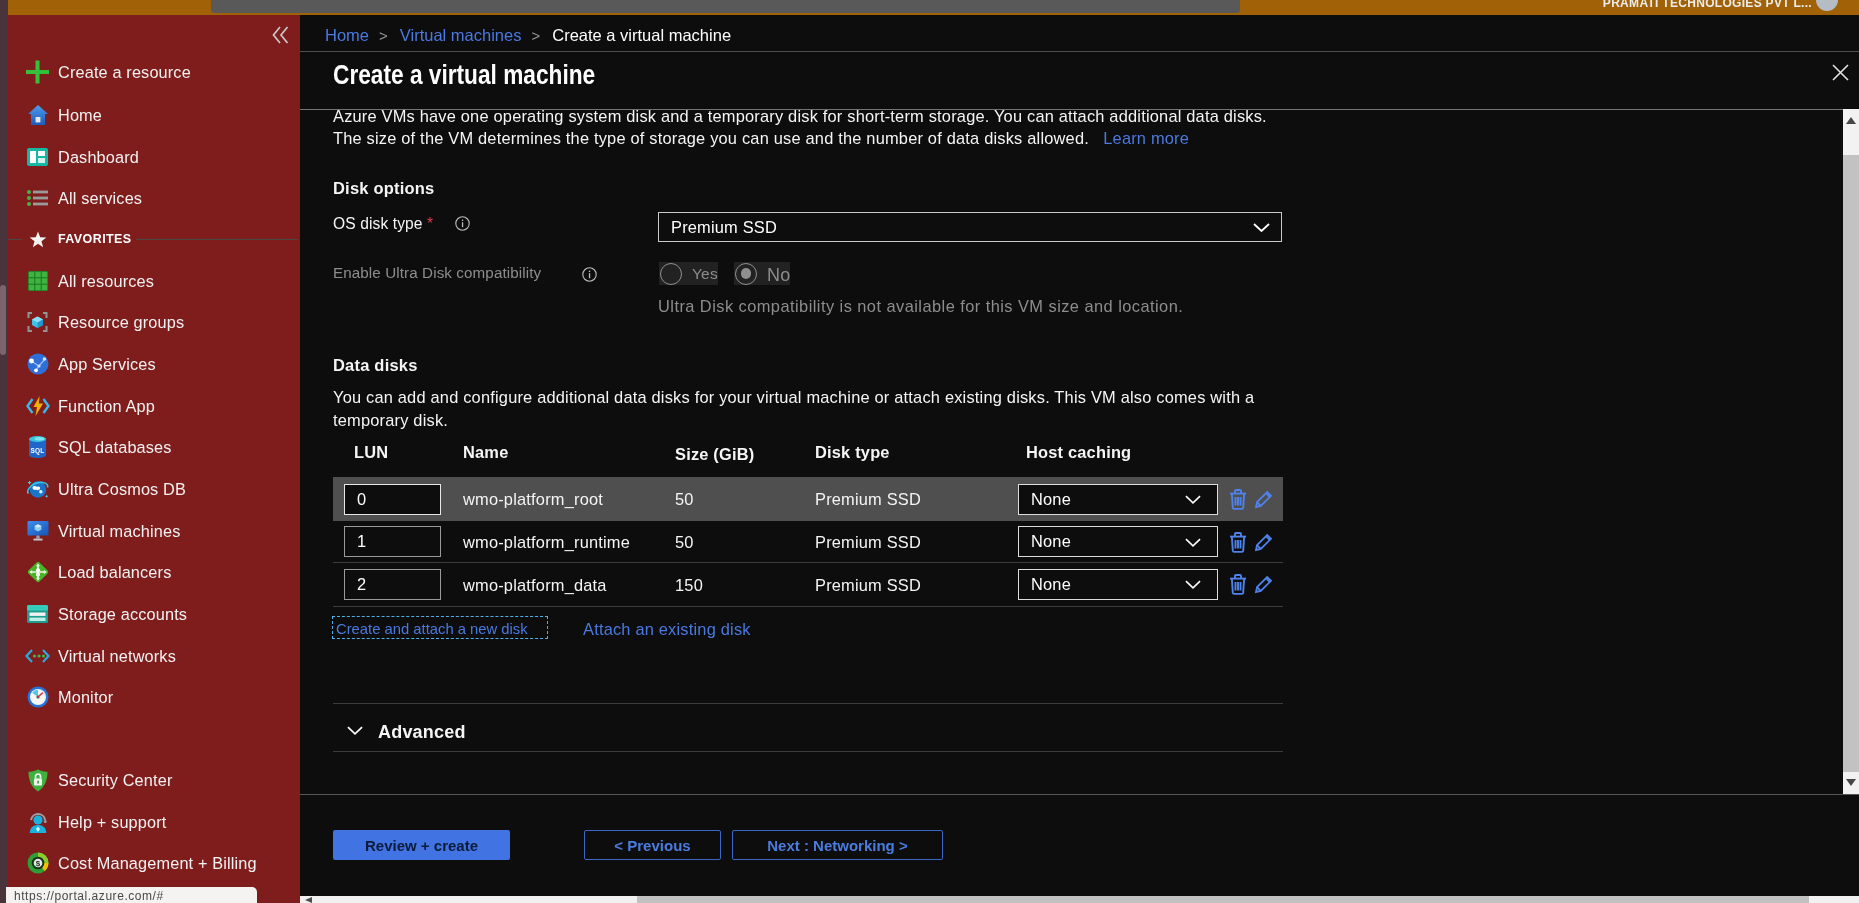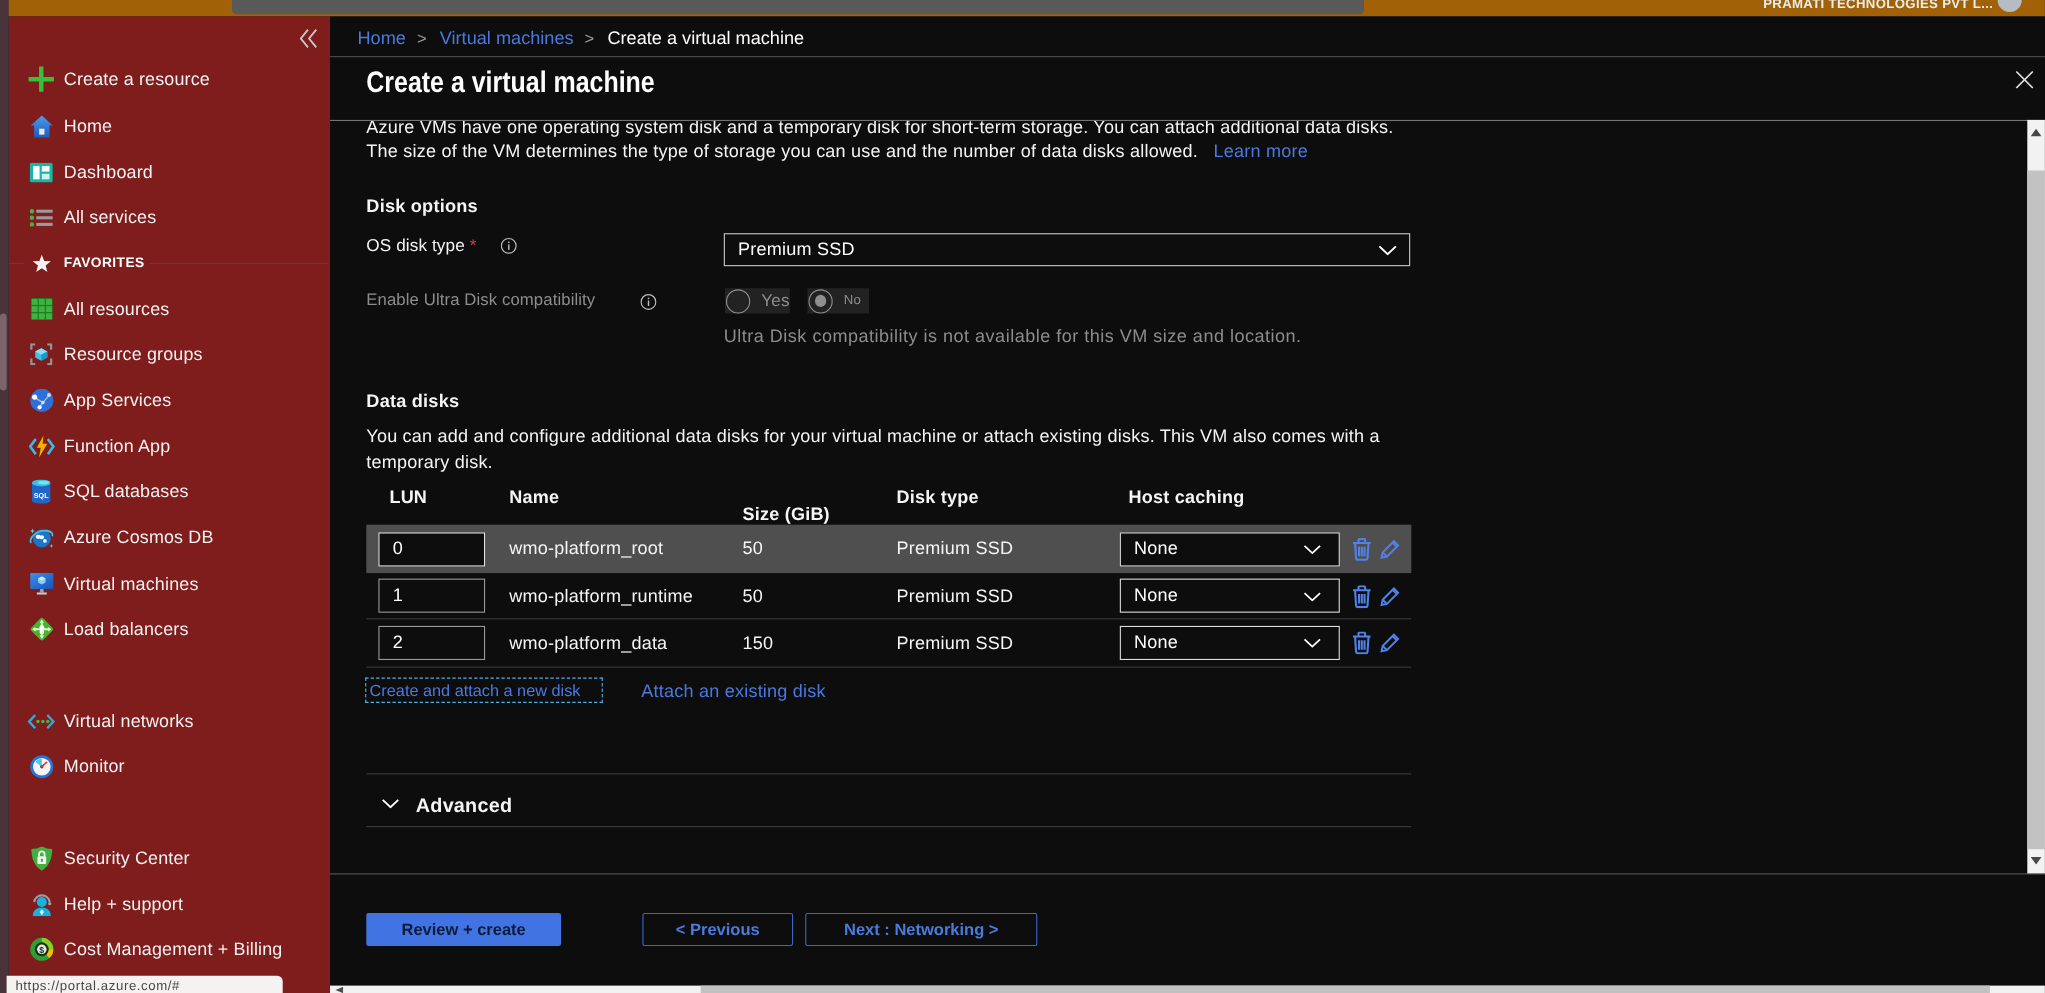--- a/index.html
+++ b/index.html
@@ -173,21 +173,21 @@
       <span class="ic">
         <svg width="24" height="23" viewBox="0 0 24 23">
           <circle cx="12" cy="11.5" r="8.2" fill="#1a74c8"></circle>
           <path d="M6.5 9.5 C7.5 7.5 10 7.8 11 9 C12.5 8 14.5 9 14 10.8 C13.2 12.6 10.8 12.4 10 11.5 C8.8 12.6 6.3 11.5 6.5 9.5 Z" fill="#f8f8f8"></path>
           <circle cx="14.8" cy="13.8" r="1.7" fill="#e8f2fa"></circle>
           <path d="M2.5 15.5 C-1 12.5 7 3.5 16.5 4.5 C21 5 22.5 7.5 21.5 9.5" stroke="#35c5e8" stroke-width="1.6" fill="none"></path>
           <path d="M3.5 2.5 L4.1 4.1 L5.7 4.7 L4.1 5.3 L3.5 6.9 L2.9 5.3 L1.3 4.7 L2.9 4.1 Z" fill="#4ed0ee"></path>
           <path d="M20.7 16.5 L21.2 17.8 L22.5 18.3 L21.2 18.8 L20.7 20.1 L20.2 18.8 L18.9 18.3 L20.2 17.8 Z" fill="#4ed0ee"></path>
         </svg>
       </span>
-      <span>Azure Cosmos DB</span>
+      <span>Ultra Cosmos DB</span>
     </div>
 <div class="mi" style="top:495px">
       <span class="ic">
         <svg width="22" height="22" viewBox="0 0 22 22">
           <defs>
             <linearGradient id="gvm" x1="0" y1="0" x2="1" y2="1">
               <stop offset="0" stop-color="#3f8eeb"></stop>
               <stop offset="1" stop-color="#1653b8"></stop>
             </linearGradient>
           </defs>
@@ -211,20 +211,31 @@
             <path d="M12 3.2 L14 6.2 H10 Z"></path>
             <path d="M12 20.8 L14 17.8 H10 Z"></path>
             <path d="M3.2 12 L6.2 10 V14 Z"></path>
             <path d="M20.8 12 L17.8 10 V14 Z"></path>
           </g>
           <circle cx="12" cy="10.3" r="2.1" fill="#fff"></circle>
           <circle cx="12" cy="14.6" r="1.5" fill="none" stroke="#fff" stroke-width="1.2"></circle>
         </svg>
       </span>
       <span>Load balancers</span>
+    </div>
+<div class="mi" style="top:578px">
+      <span class="ic">
+        <svg width="21" height="18" viewBox="0 0 21 18">
+          <rect x="0" y="0" width="21" height="18" rx="1.5" fill="#1e9e8e"></rect>
+          <rect x="0" y="0" width="21" height="5.5" rx="1.5" fill="#35cdb9"></rect>
+          <rect x="2.5" y="7.5" width="16" height="3.4" fill="#f2f2f2"></rect>
+          <rect x="2.5" y="12.6" width="16" height="3.4" fill="#bdeee7"></rect>
+        </svg>
+      </span>
+      <span>Storage accounts</span>
     </div>
 <div class="mi" style="top:620px">
       <span class="ic">
         <svg width="25" height="14" viewBox="0 0 25 14">
           <path d="M7 1 L1.5 7 L7 13" stroke="#2da8e0" stroke-width="2.2" fill="none"></path>
           <path d="M18 1 L23.5 7 L18 13" stroke="#2da8e0" stroke-width="2.2" fill="none"></path>
           <circle cx="9.5" cy="7" r="1.6" fill="#44b449"></circle>
           <circle cx="14" cy="7" r="1.6" fill="#44b449"></circle>
           <circle cx="18.5" cy="7" r="1.6" fill="#44b449"></circle>
         </svg>
@@ -325,27 +336,27 @@
         <circle cx="7.5" cy="7.5" r="6.7" stroke="#bdbdbd" stroke-width="1.1" fill="none"></circle>
         <rect x="6.9" y="6.2" width="1.3" height="5" fill="#bdbdbd"></rect>
         <rect x="6.9" y="3.6" width="1.3" height="1.4" fill="#bdbdbd"></rect>
       </svg>
 <div class="abs" style="left:359px;top:152px;width:59px;height:22.5px;background:#222222"></div>
 <div class="abs" style="left:434px;top:152px;width:56px;height:22.5px;background:#222222"></div>
 <div class="abs" style="left:360px;top:152.5px;width:22px;height:22px;border:1.4px solid #909090;border-radius:50%"></div>
 <div class="ct gray" style="left:392px;top:155px;font-size:15.5px">Yes</div>
 <div class="abs" style="left:435px;top:152.5px;width:22px;height:22px;border:1.4px solid #909090;border-radius:50%"></div>
 <div class="abs" style="left:440.7px;top:158.2px;width:10.6px;height:10.6px;background:#8f8f8f;border-radius:50%"></div>
-<div class="ct gray" style="left:467px;top:155px;font-size:12px">No</div>
+<div class="ct gray" style="left:467px;top:155px;font-size:18px">No</div>
 <div class="ct gray" style="left:358px;top:187px;letter-spacing:0.45px">Ultra Disk compatibility is not available for this VM size and location.</div>
 <div class="ct bold" style="left:33px;top:246px;font-size:16.5px">Data disks</div>
 <div class="ct" style="left:33px;top:276px;line-height:22.5px;white-space:nowrap">You can add and configure additional data disks for your virtual machine or attach existing disks. This VM also comes with a<br>temporary disk.</div>
 <div class="ct bold" style="left:54px;top:333px">LUN</div>
 <div class="ct bold" style="left:163px;top:333px">Name</div>
-<div class="ct bold" style="left:375px;top:349px">Size (GiB)</div>
+<div class="ct bold" style="left:375px;top:335px">Size (GiB)</div>
 <div class="ct bold" style="left:515px;top:333px">Disk type</div>
 <div class="ct bold" style="left:726px;top:333px">Host caching</div>
 <div class="abs" style="left:33px;top:367px;width:950px;height:44px;background:#4f4f4f"></div>
 <div class="lunbox" style="left:44px;top:374px;border-color:#e8e8e8">0</div>
 <div class="ct" style="left:163px;top:380px">wmo-platform_root</div>
 <div class="ct" style="left:375px;top:380px">50</div>
 <div class="ct" style="left:515px;top:380px">Premium SSD</div>
 <div class="selectbox" style="left:718px;top:374px;width:200px;height:31px;border-color:#dcdcdc">None</div>
 <svg class="abs" style="left:885px;top:384.5px" width="16" height="9" viewBox="0 0 17 9">
         <path d="M1 1 L8.5 8 L16 1" stroke="#ffffff" stroke-width="1.7" fill="none"></path>

